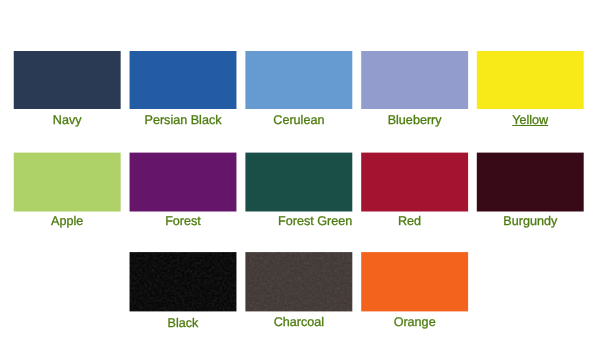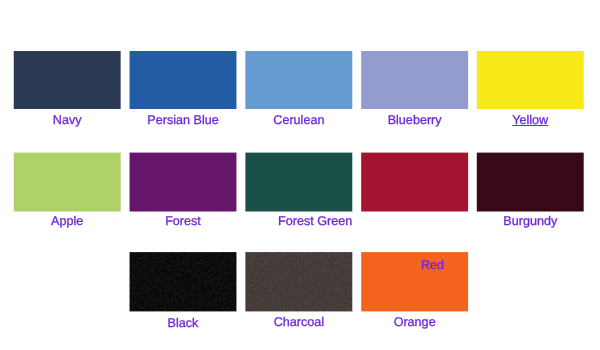--- a/index.html
+++ b/index.html
@@ -31,21 +31,21 @@
   }
   .swatch-label {
     position: absolute;
     display: block;
     -webkit-text-stroke: 0.3px currentColor;
     -webkit-font-smoothing: antialiased;
     text-rendering: geometricPrecision;
     text-align: center;
     font-size: 12.6px;
     line-height: 14px;
-    color: #6d28d9;
+    color: #4d7c0f;
     letter-spacing: 0px;
     white-space: nowrap;
   }
 </style>
 </head>
 <body>
 
 <svg width="0" height="0" aria-hidden="true" style="position:absolute;left:-9999px;top:-9999px">
   <filter id="fabric-grain" x="0" y="0" width="100%" height="100%">
     <feTurbulence type="fractalNoise" baseFrequency="0.4" numOctaves="4" seed="11"></feTurbulence>
@@ -68,26 +68,26 @@
       <rect class="swatch-chip" x="476.8" y="152.6" width="106.9" height="58.9" fill="#380917"></rect>
       <rect class="swatch-chip" x="129.55" y="252.1" width="106.9" height="59.3" fill="#000000"></rect>
       <rect class="swatch-texture" x="129.55" y="252.1" width="106.9" height="59.3" filter="url(#fabric-grain)" opacity="0.14"></rect>
       <rect class="swatch-chip" x="245.4" y="252.1" width="106.9" height="59.3" fill="#3d3431"></rect>
       <rect class="swatch-texture" x="245.4" y="252.1" width="106.9" height="59.3" filter="url(#fabric-grain)" opacity="0.14"></rect>
       <rect class="swatch-chip" x="361.2" y="252.1" width="106.9" height="59.3" fill="#f4631e"></rect>
     </svg>
 
   <div id="label-layer">
       <div class="swatch-label" style="left: 13.75px; top: 112.9px; width: 106.9px;">Navy</div>
-      <div class="swatch-label" style="left: 129.55px; top: 112.9px; width: 106.9px;">Persian Blue</div>
+      <div class="swatch-label" style="left: 129.55px; top: 112.9px; width: 106.9px;">Persian Black</div>
       <div class="swatch-label" style="left: 245.4px; top: 112.9px; width: 106.9px;">Cerulean</div>
       <div class="swatch-label" style="left: 361.2px; top: 112.9px; width: 106.9px;">Blueberry</div>
       <div class="swatch-label" style="left: 476.8px; top: 112.9px; width: 106.9px; text-decoration: underline;">Yellow</div>
       <div class="swatch-label" style="left: 13.75px; top: 213.9px; width: 106.9px;">Apple</div>
       <div class="swatch-label" style="left: 129.55px; top: 213.9px; width: 106.9px;">Forest</div>
       <div class="swatch-label" style="left: 245.4px; top: 213.9px; width: 106.9px; text-align: right;">Forest Green</div>
-      <div class="swatch-label" style="left: 379px; top: 213.9px; width: 106.9px; margin-top: 44px;">Red</div>
+      <div class="swatch-label" style="left: 356px; top: 213.9px; width: 106.9px;">Red</div>
       <div class="swatch-label" style="left: 476.8px; top: 213.9px; width: 106.9px;">Burgundy</div>
       <div class="swatch-label" style="left: 129.55px; top: 316px; width: 106.9px;">Black</div>
       <div class="swatch-label" style="left: 245.4px; top: 314.9px; width: 106.9px;">Charcoal</div>
       <div class="swatch-label" style="left: 361.2px; top: 314.9px; width: 106.9px;">Orange</div>
     </div>
 </div>
 
 </body></html>

